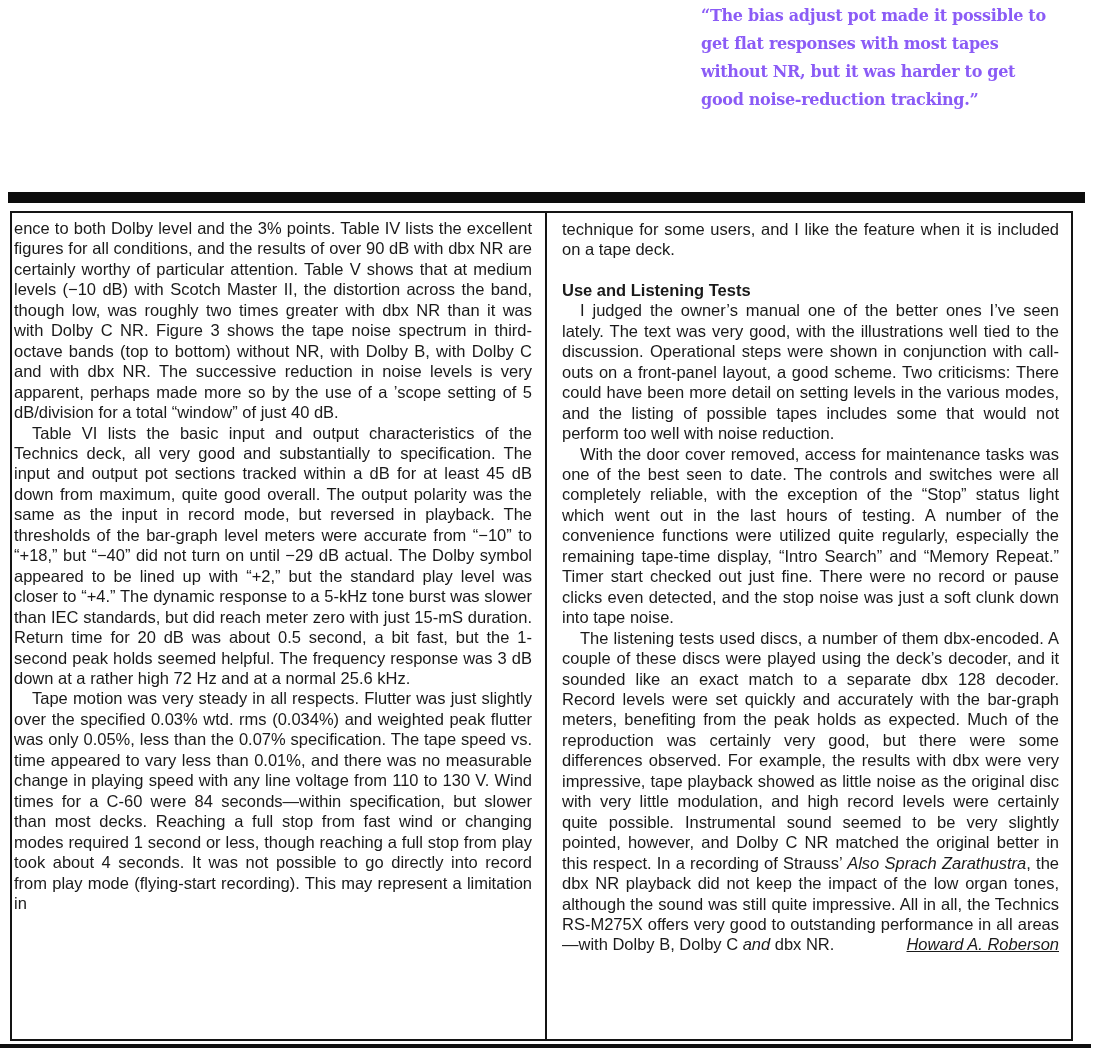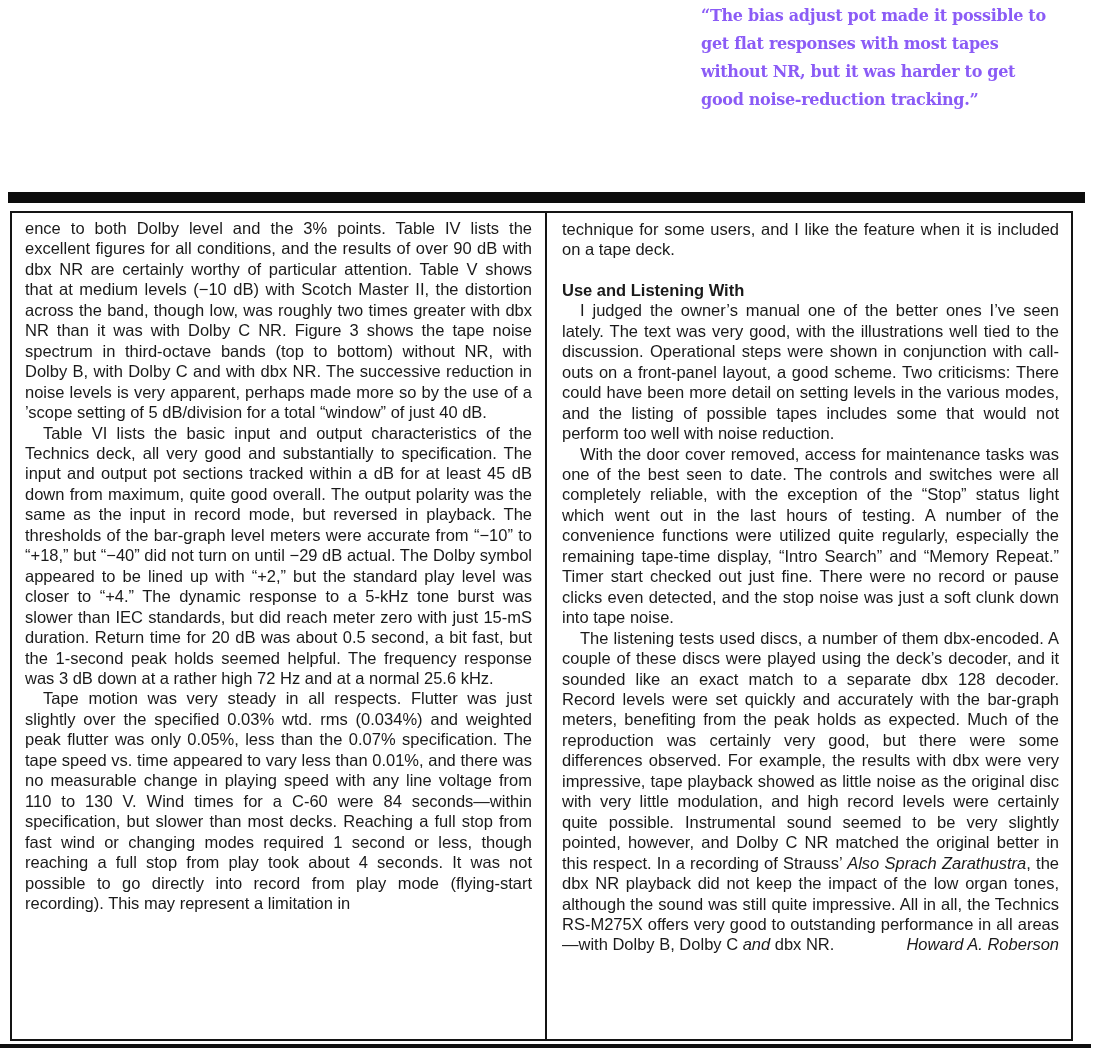--- a/index.html
+++ b/index.html
@@ -47,36 +47,36 @@
   .col {
     box-sizing: border-box;
     overflow: hidden;
     font-size: 16.5px;
     line-height: 20.45px;
     text-align: justify;
     color: #1a1a1a;
   }
   .col-left {
     width: 535px;
-    padding: 5px 13px 4px 13px;
+    padding: 5px 13px 4px 2px;
     border-right: 2px solid #141414;
   }
   .col-right {
     flex: 1;
     padding: 6px 12px 4px 15px;
   }
   .col p { margin: 0; }
   .col p.indent { text-indent: 18px; }
   .col p.heading {
     font-weight: 700;
     margin-top: 20px;
     text-align: left;
     text-indent: 0;
   }
-  .byline { float: right; font-style: italic; }
+  .byline { float: right; font-style: italic; text-decoration: underline; }
   .bottom-rule {
     position: absolute;
     left: 0px;
     top: 1044px;
     width: 1091px;
     height: 4px;
     background: #101010;
   }
 </style>
 </head>
@@ -89,21 +89,21 @@
   <div class="top-rule"></div>
 
   <div class="frame">
     <div class="col col-left">
         <p class=""><span>ence to both Dolby level and the 3% points. Table IV lists the excellent figures for all conditions, and the results of over 90 dB with dbx NR are certainly worthy of particular attention. Table V shows that at medium levels (−10 dB) with Scotch Master II, the distortion across the band, though low, was roughly two times greater with dbx NR than it was with Dolby C NR. Figure 3 shows the tape noise spectrum in third-octave bands (top to bottom) without NR, with Dolby B, with Dolby C and with dbx NR. The successive reduction in noise levels is very apparent, perhaps made more so by the use of a ’scope setting of 5 dB/division for a total “window” of just 40 dB.</span></p>
         <p class=" indent"><span>Table VI lists the basic input and output characteristics of the Technics deck, all very good and substantially to specification. The input and output pot sections tracked within a dB for at least 45 dB down from maximum, quite good overall. The output polarity was the same as the input in record mode, but reversed in playback. The thresholds of the bar-graph level meters were accurate from “−10” to “+18,” but “−40” did not turn on until −29 dB actual. The Dolby symbol appeared to be lined up with “+2,” but the standard play level was closer to “+4.” The dynamic response to a 5-kHz tone burst was slower than IEC standards, but did reach meter zero with just 15-mS duration. Return time for 20 dB was about 0.5 second, a bit fast, but the 1-second peak holds seemed helpful. The frequency response was 3 dB down at a rather high 72 Hz and at a normal 25.6 kHz.</span></p>
         <p class=" indent"><span>Tape motion was very steady in all respects. Flutter was just slightly over the specified 0.03% wtd. rms (0.034%) and weighted peak flutter was only 0.05%, less than the 0.07% specification. The tape speed vs. time appeared to vary less than 0.01%, and there was no measurable change in playing speed with any line voltage from 110 to 130 V. Wind times for a C-60 were 84 seconds—within specification, but slower than most decks. Reaching a full stop from fast wind or changing modes required 1 second or less, though reaching a full stop from play took about 4 seconds. It was not possible to go directly into record from play mode (flying-start recording). This may represent a limitation in</span></p>
       </div>
     <div class="col col-right">
         <p class=""><span>technique for some users, and I like the feature when it is included on a tape deck.</span></p>
-        <p class="heading"><span>Use and Listening With</span></p>
+        <p class="heading"><span>Use and Listening Tests</span></p>
         <p class=" indent"><span>I judged the owner’s manual one of the better ones I’ve seen lately. The text was very good, with the illustrations well tied to the discussion. Operational steps were shown in conjunction with call-outs on a front-panel layout, a good scheme. Two criticisms: There could have been more detail on setting levels in the various modes, and the listing of possible tapes includes some that would not perform too well with noise reduction.</span></p>
         <p class=" indent"><span>With the door cover removed, access for maintenance tasks was one of the best seen to date. The controls and switches were all completely reliable, with the exception of the “Stop” status light which went out in the last hours of testing. A number of the convenience functions were utilized quite regularly, especially the remaining tape-time display, “Intro Search” and “Memory Repeat.” Timer start checked out just fine. There were no record or pause clicks even detected, and the stop noise was just a soft clunk down into tape noise.</span></p>
         <p class=" indent"><span>The listening tests used discs, a number of them dbx-encoded. A couple of these discs were played using the deck’s decoder, and it sounded like an exact match to a separate dbx 128 decoder. Record levels were set quickly and accurately with the bar-graph meters, benefiting from the peak holds as expected. Much of the reproduction was certainly very good, but there were some differences observed. For example, the results with dbx were very impressive, tape playback showed as little noise as the original disc with very little modulation, and high record levels were certainly quite possible. Instrumental sound seemed to be very slightly pointed, however, and Dolby C NR matched the original better in this respect. In a recording of Strauss’ </span><span style="font-style: italic;">Also Sprach Zarathustra</span><span>, the dbx NR playback did not keep the impact of the low organ tones, although the sound was still quite impressive. All in all, the Technics RS-M275X offers very good to outstanding performance in all areas—with Dolby B, Dolby C </span><span style="font-style: italic;">and</span><span> dbx NR.</span><span class="byline" style="font-style: italic;">Howard A. Roberson</span></p>
       </div>
   </div>
 
   <div class="bottom-rule"></div>
 
 </div>
 

